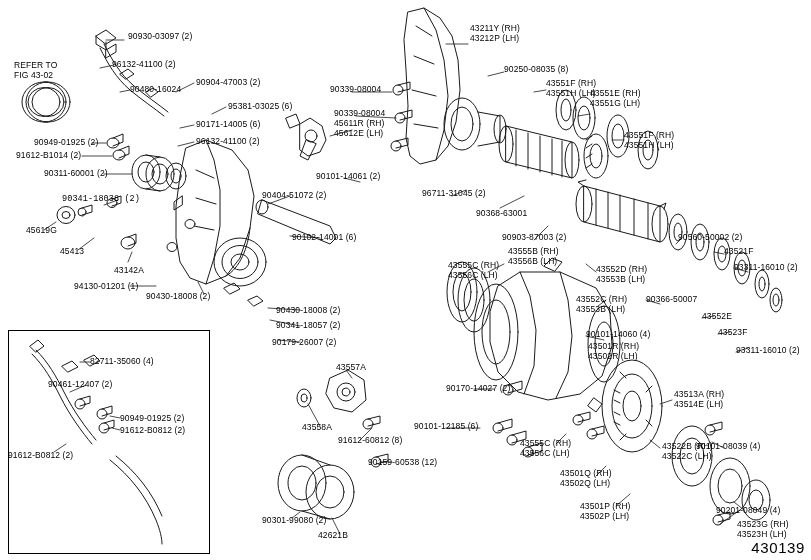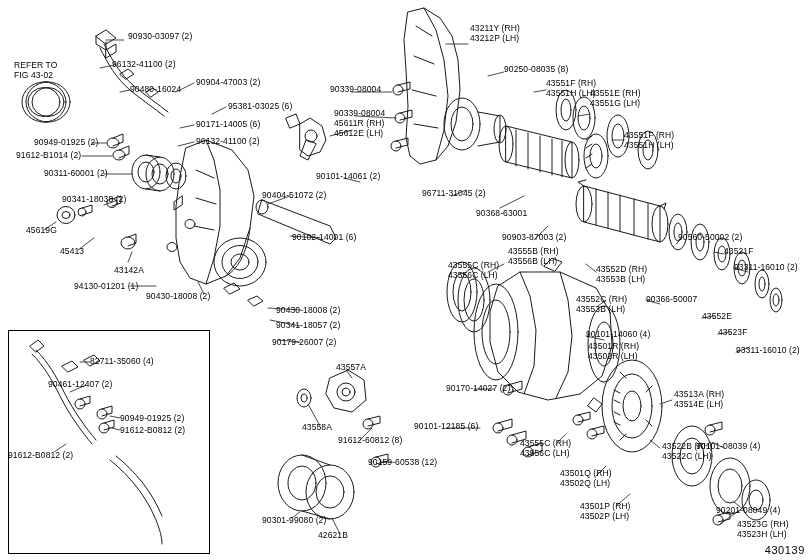--- a/index.html
+++ b/index.html
@@ -27,21 +27,21 @@
     font-size: 8.5px;
     line-height: 10px;
     color: #000000;
     white-space: pre;
     letter-spacing: 0.1px;
   }
   .corner-id {
     position: absolute;
     right: 6px;
     bottom: 4px;
-    font-size: 11px;
+    font-size: 15px;
     letter-spacing: 0.6px;
     color: #000;
     font-family: "Liberation Sans", sans-serif;
   }
   .inset-box {
     position: absolute;
     border: 1px solid #000;
     background: transparent;
   }
 </style>
@@ -373,21 +373,21 @@
   <div class="lbl" style="left:128px; top:31px;">90930-03097 (2)</div>
   <div class="lbl" style="left:112px; top:59px;">96132-41100 (2)</div>
   <div class="lbl" style="left:130px; top:84px;">90480-16024</div>
   <div class="lbl" style="left:196px; top:77px;">90904-47003 (2)</div>
   <div class="lbl" style="left:228px; top:101px;">95381-03025 (6)</div>
   <div class="lbl" style="left:196px; top:119px;">90171-14005 (6)</div>
   <div class="lbl" style="left:196px; top:136px;">96132-41100 (2)</div>
   <div class="lbl" style="left:34px;  top:137px;">90949-01925 (2)</div>
   <div class="lbl" style="left:16px;  top:150px;">91612-B1014 (2)</div>
   <div class="lbl" style="left:44px;  top:168px;">90311-60001 (2)</div>
-  <div class="lbl" style="left:62px;  top:194px;">90341-18038 (2)</div>
+  <div class="lbl" style="left:62px;  top:194px;font-family:Liberation Mono, monospace;">90341-18038 (2)</div>
   <div class="lbl" style="left:26px;  top:225px;">45619G</div>
   <div class="lbl" style="left:60px;  top:246px;">45413</div>
   <div class="lbl" style="left:114px; top:265px;">43142A</div>
   <div class="lbl" style="left:74px;  top:281px;">94130-01201 (1)</div>
   <div class="lbl" style="left:146px; top:291px;">90430-18008 (2)</div>
   <div class="lbl" style="left:262px; top:190px;">90404-51072 (2)</div>
   <div class="lbl" style="left:292px; top:232px;">90102-14001 (6)</div>
   <div class="lbl" style="left:276px; top:305px;">90430-18008 (2)</div>
   <div class="lbl" style="left:276px; top:320px;">90341-18057 (2)</div>
   <div class="lbl" style="left:272px; top:337px;">90179-26007 (2)</div>

